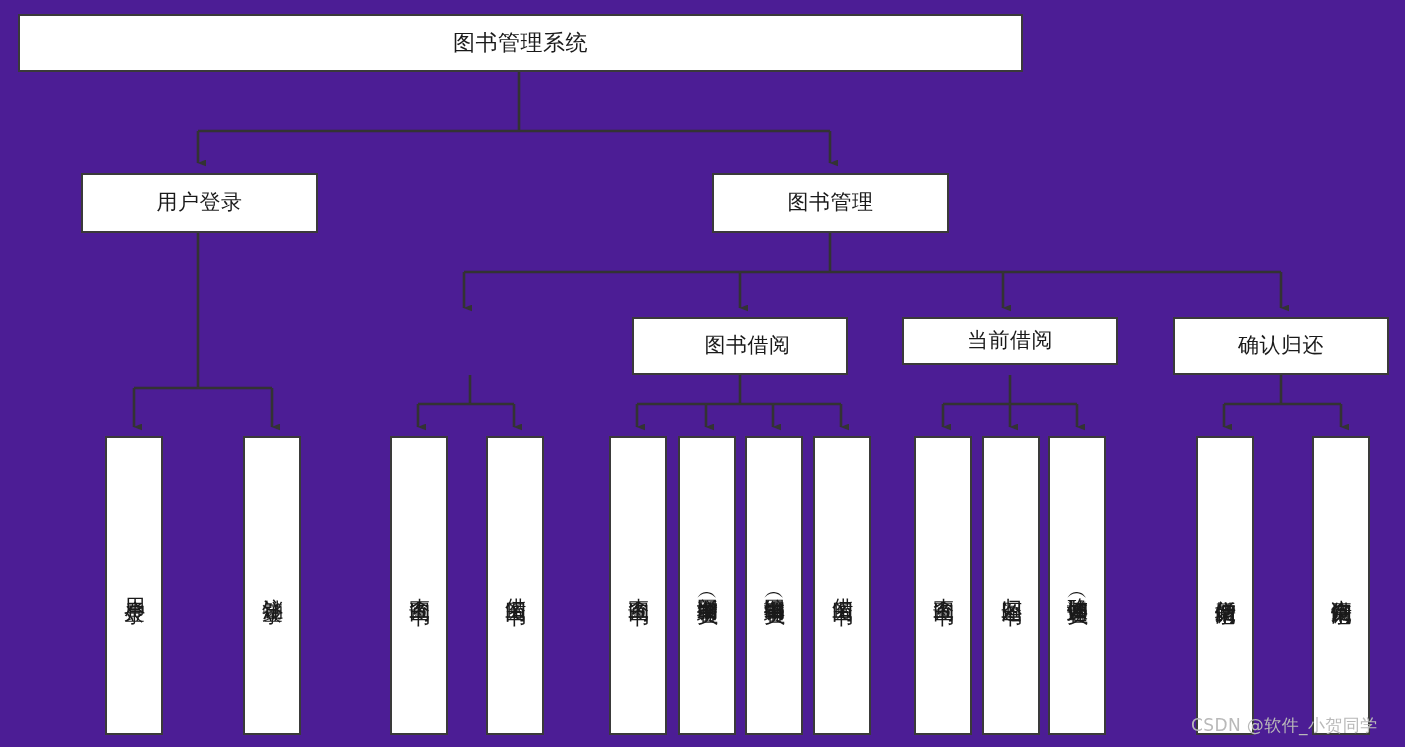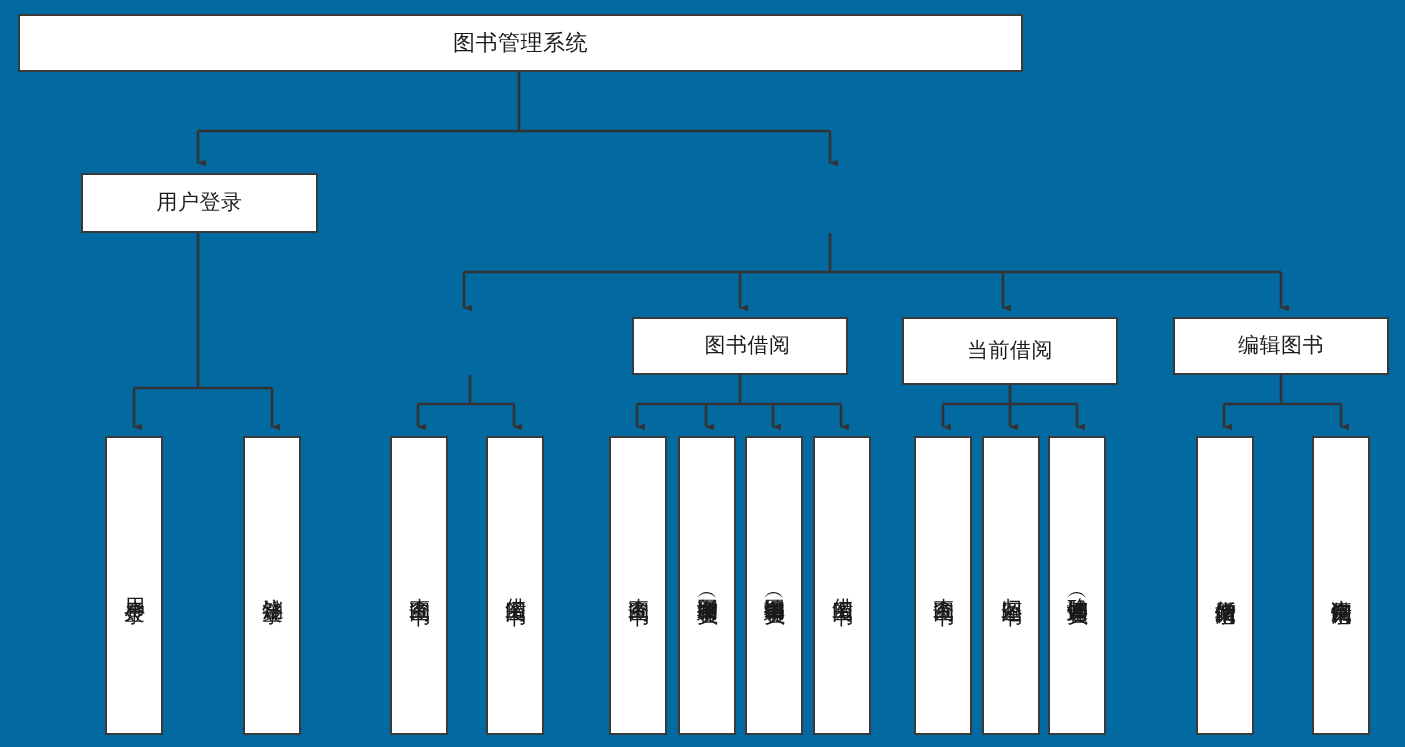--- a/index.html
+++ b/index.html
@@ -11,21 +11,21 @@
     width: 1405px;
     height: 747px;
     font-family: "DejaVu Sans", "Liberation Sans", sans-serif;
     overflow: hidden;
     position: relative;
   }
   #canvas {
     position: relative;
     width: 1405px;
     height: 747px;
-    background: #0369a1;
+    background: #4c1d95;
   }
   #connectors {
     position: absolute;
     left: 0;
     top: 0;
     width: 1405px;
     height: 747px;
     pointer-events: none;
   }
   .node {
@@ -135,29 +135,32 @@
     </g>
   </svg>
 
   <div class="node h" id="node-root" style="left:18px; top:14px; width:1005px; height:58px;">
     <span class="node-label">图书管理系统</span>
   </div>
 
   <div class="node h" style="left:81px; top:173px; width:237px; height:60px;">
     <span class="node-label">用户登录</span>
   </div>
+  <div class="node h" style="left:712px; top:173px; width:237px; height:60px;">
+    <span class="node-label">图书管理</span>
+  </div>
 
   <div class="node h" style="left:632px; top:317px; width:216px; height:58px;padding-left:15px;">
     <span class="node-label">图书借阅</span>
   </div>
-  <div class="node h" style="left:902px; top:317px; width:216px; height:68px;">
+  <div class="node h" style="left:902px; top:317px; width:216px; height:48px;">
     <span class="node-label">当前借阅</span>
   </div>
   <div class="node h" style="left:1173px; top:317px; width:216px; height:58px;">
-    <span class="node-label">编辑图书</span>
+    <span class="node-label">确认归还</span>
   </div>
 
   <div class="node v" style="left:105px; top:436px; width:58px; height:299px;">
     <span class="node-label">用户登录</span>
   </div>
   <div class="node v" style="left:243px; top:436px; width:58px; height:299px;">
     <span class="node-label">注销登录</span>
   </div>
 
   <div class="node v" style="left:390px; top:436px; width:58px; height:299px;">
@@ -190,14 +193,15 @@
     <span class="node-label">确认归还（管理员）</span>
   </div>
 
   <div class="node v long" style="left:1196px; top:436px; width:58px; height:299px;">
     <span class="node-label">新增借阅记录</span>
   </div>
   <div class="node v long" style="left:1312px; top:436px; width:58px; height:299px;">
     <span class="node-label">查询借阅记录</span>
   </div>
 
+  <div id="watermark">CSDN @软件_小贺同学</div>
 
 </div>
 
 </body></html>

